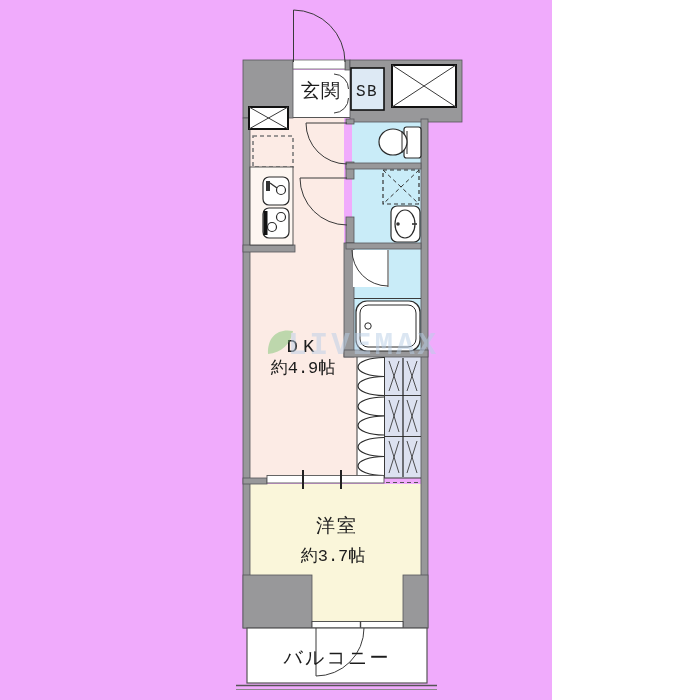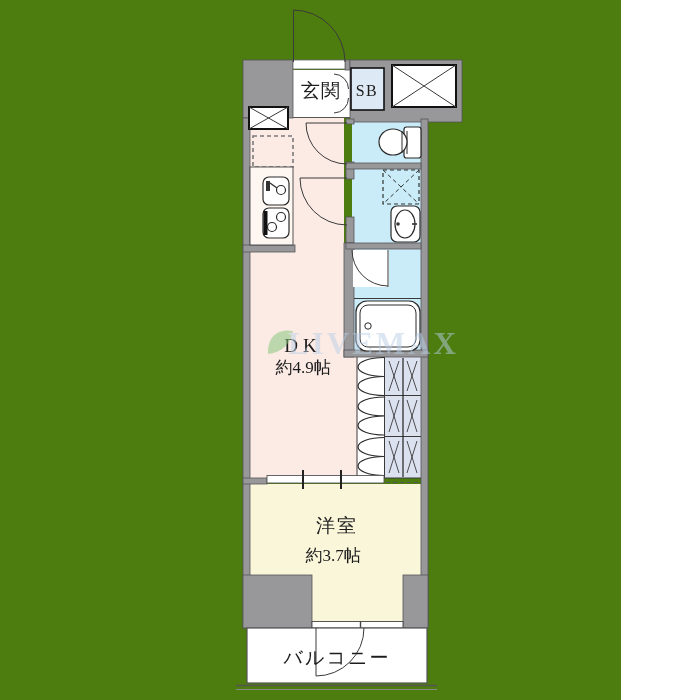--- a/index.html
+++ b/index.html
@@ -1,17 +1,17 @@
 <!DOCTYPE html>
 <html><head>
 <meta charset="utf-8">
 <style>
   html,body{margin:0;padding:0;background:#ffffff;}
-  #canvas{position:relative;width:621px;height:700px;background:#4d7c0f;overflow:hidden;
-          font-family:Liberation Serif, serif;}
+  #canvas{position:relative;width:552px;height:700px;background:#f0abfc;overflow:hidden;
+          font-family:Liberation Mono, monospace;}
   svg{position:absolute;left:0;top:0;}
   .wall{fill:#98989a;stroke:#55555a;stroke-width:0.8;}
   .thin{stroke:#3a3a3a;stroke-width:1;fill:none;}
   .arc{stroke:#3a3a3a;stroke-width:1;fill:none;}
   .fix{stroke:#2a2a2a;stroke-width:1.2;fill:#ffffff;}
   .lbl{fill:#1c1c1c;}
 </style>
 </head>
 <body>
 

